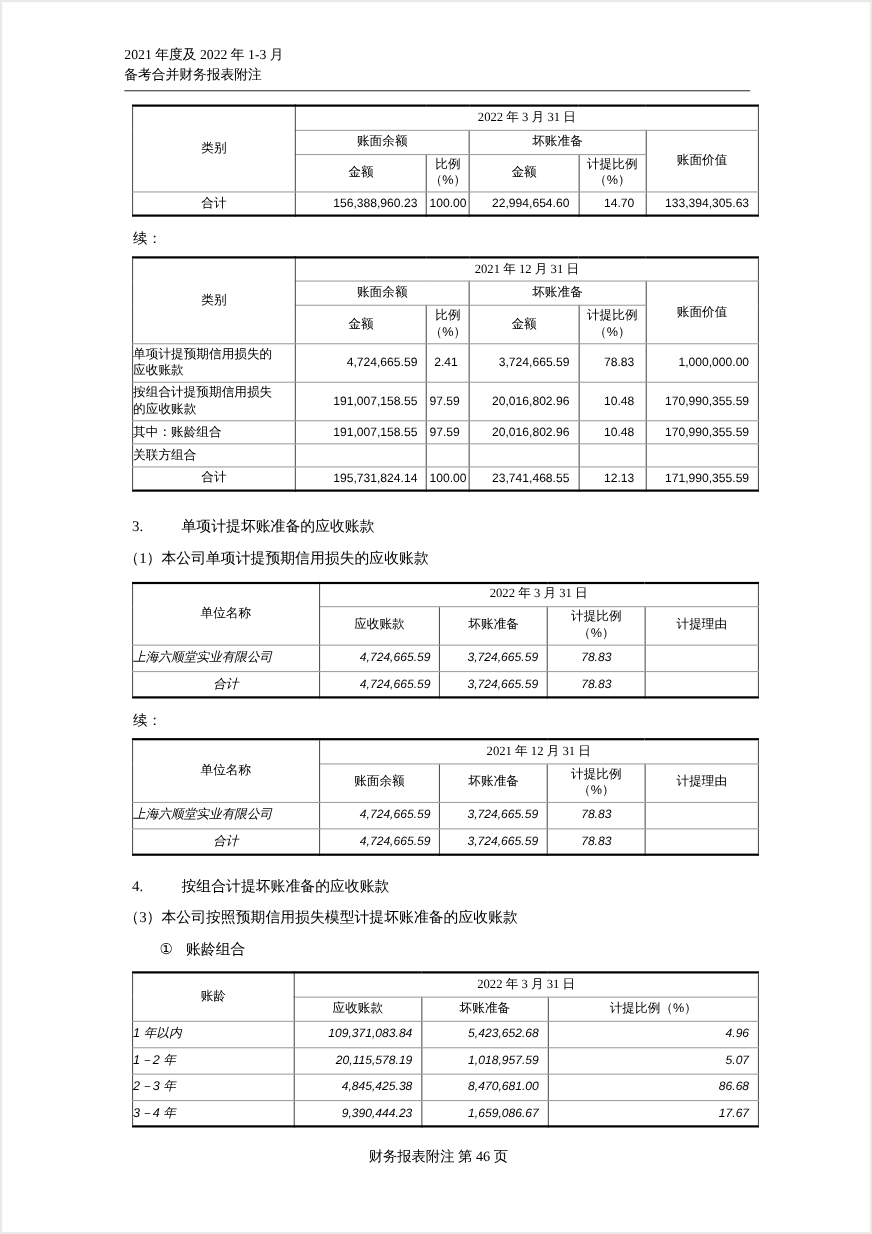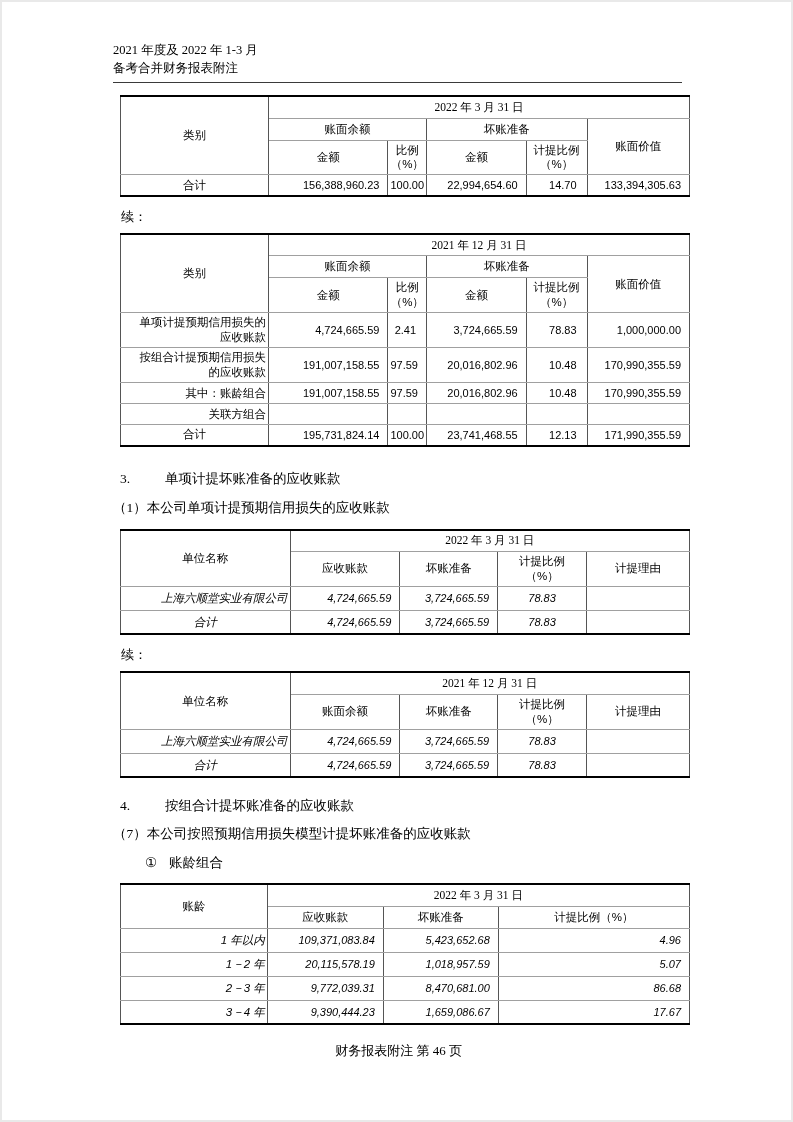--- a/index.html
+++ b/index.html
@@ -23,21 +23,21 @@
   }
   table.fin td {
     border-left:1px solid #555; border-right:1px solid #555;
     border-top:1px solid #a0a0a0; border-bottom:1px solid #a0a0a0;
     padding:2px 2px; text-align:center; vertical-align:middle;
     font-family:"Liberation Sans","Liberation Serif",sans-serif;
     line-height:1.3; overflow:hidden;
   }
   table.fin td.hd { font-family:Liberation Serif, serif; }
   table.fin td.pre { white-space:pre-line; }
-  table.fin td.lbl { text-align:right; padding-left:0; white-space:pre-line; }
+  table.fin td.lbl { text-align:left; padding-left:0; white-space:pre-line; }
   table.fin td.num { text-align:right; padding-right:8px; font-size:11px;
     font-family:"Liberation Sans",sans-serif; }
   table.fin td.num2 { padding-right:10px; }
   table.fin tr.hrow-date td { height:22px; }
   table.fin tr.hrow-grp  td { height:22px; }
   table.fin tr.hrow-cols td { height:34px; }
   table.fin tr.drow td { height:21px; }
   table.fin tr.drow2 td { height:34px; }
   table.fin tr.drow3 td { height:24px;font-style:italic; }
 
@@ -251,21 +251,21 @@
       <td class="num">3,724,665.59</td>
       <td class="num" style="text-align:center;padding-right:2px">78.83</td>
       <td></td>
     </tr>
   </tbody>
       </table>
 
   <div class="sec-heading" style="margin-top:19px">
     <span class="no">4.</span><span>按组合计提坏账准备的应收账款</span>
   </div>
-  <div class="sub-line" style="margin-top:10px">（7）本公司按照预期信用损失模型计提坏账准备的应收账款</div>
+  <div class="sub-line" style="margin-top:10px">（3）本公司按照预期信用损失模型计提坏账准备的应收账款</div>
   <div class="sub-line2">
     <span class="circ">①</span><span>账龄组合</span>
   </div>
 
   <table class="fin" style="margin-top:11px">
     <colgroup>
       <col style="width:25.8%">
           <col style="width:20.4%">
           <col style="width:20.2%">
       <col style="width:33.6%">
@@ -287,21 +287,21 @@
       <td class="num">4.96</td>
     </tr>
     <tr class="drow3">
       <td class="lbl">1－2 年</td>
       <td class="num">20,115,578.19</td>
       <td class="num">1,018,957.59</td>
       <td class="num">5.07</td>
     </tr>
     <tr class="drow3">
       <td class="lbl">2－3 年</td>
-      <td class="num">9,772,039.31</td>
+      <td class="num">4,845,425.38</td>
       <td class="num">8,470,681.00</td>
       <td class="num">86.68</td>
     </tr>
     <tr class="drow3">
       <td class="lbl">3－4 年</td>
       <td class="num">9,390,444.23</td>
       <td class="num">1,659,086.67</td>
       <td class="num">17.67</td>
     </tr>
   </tbody>

